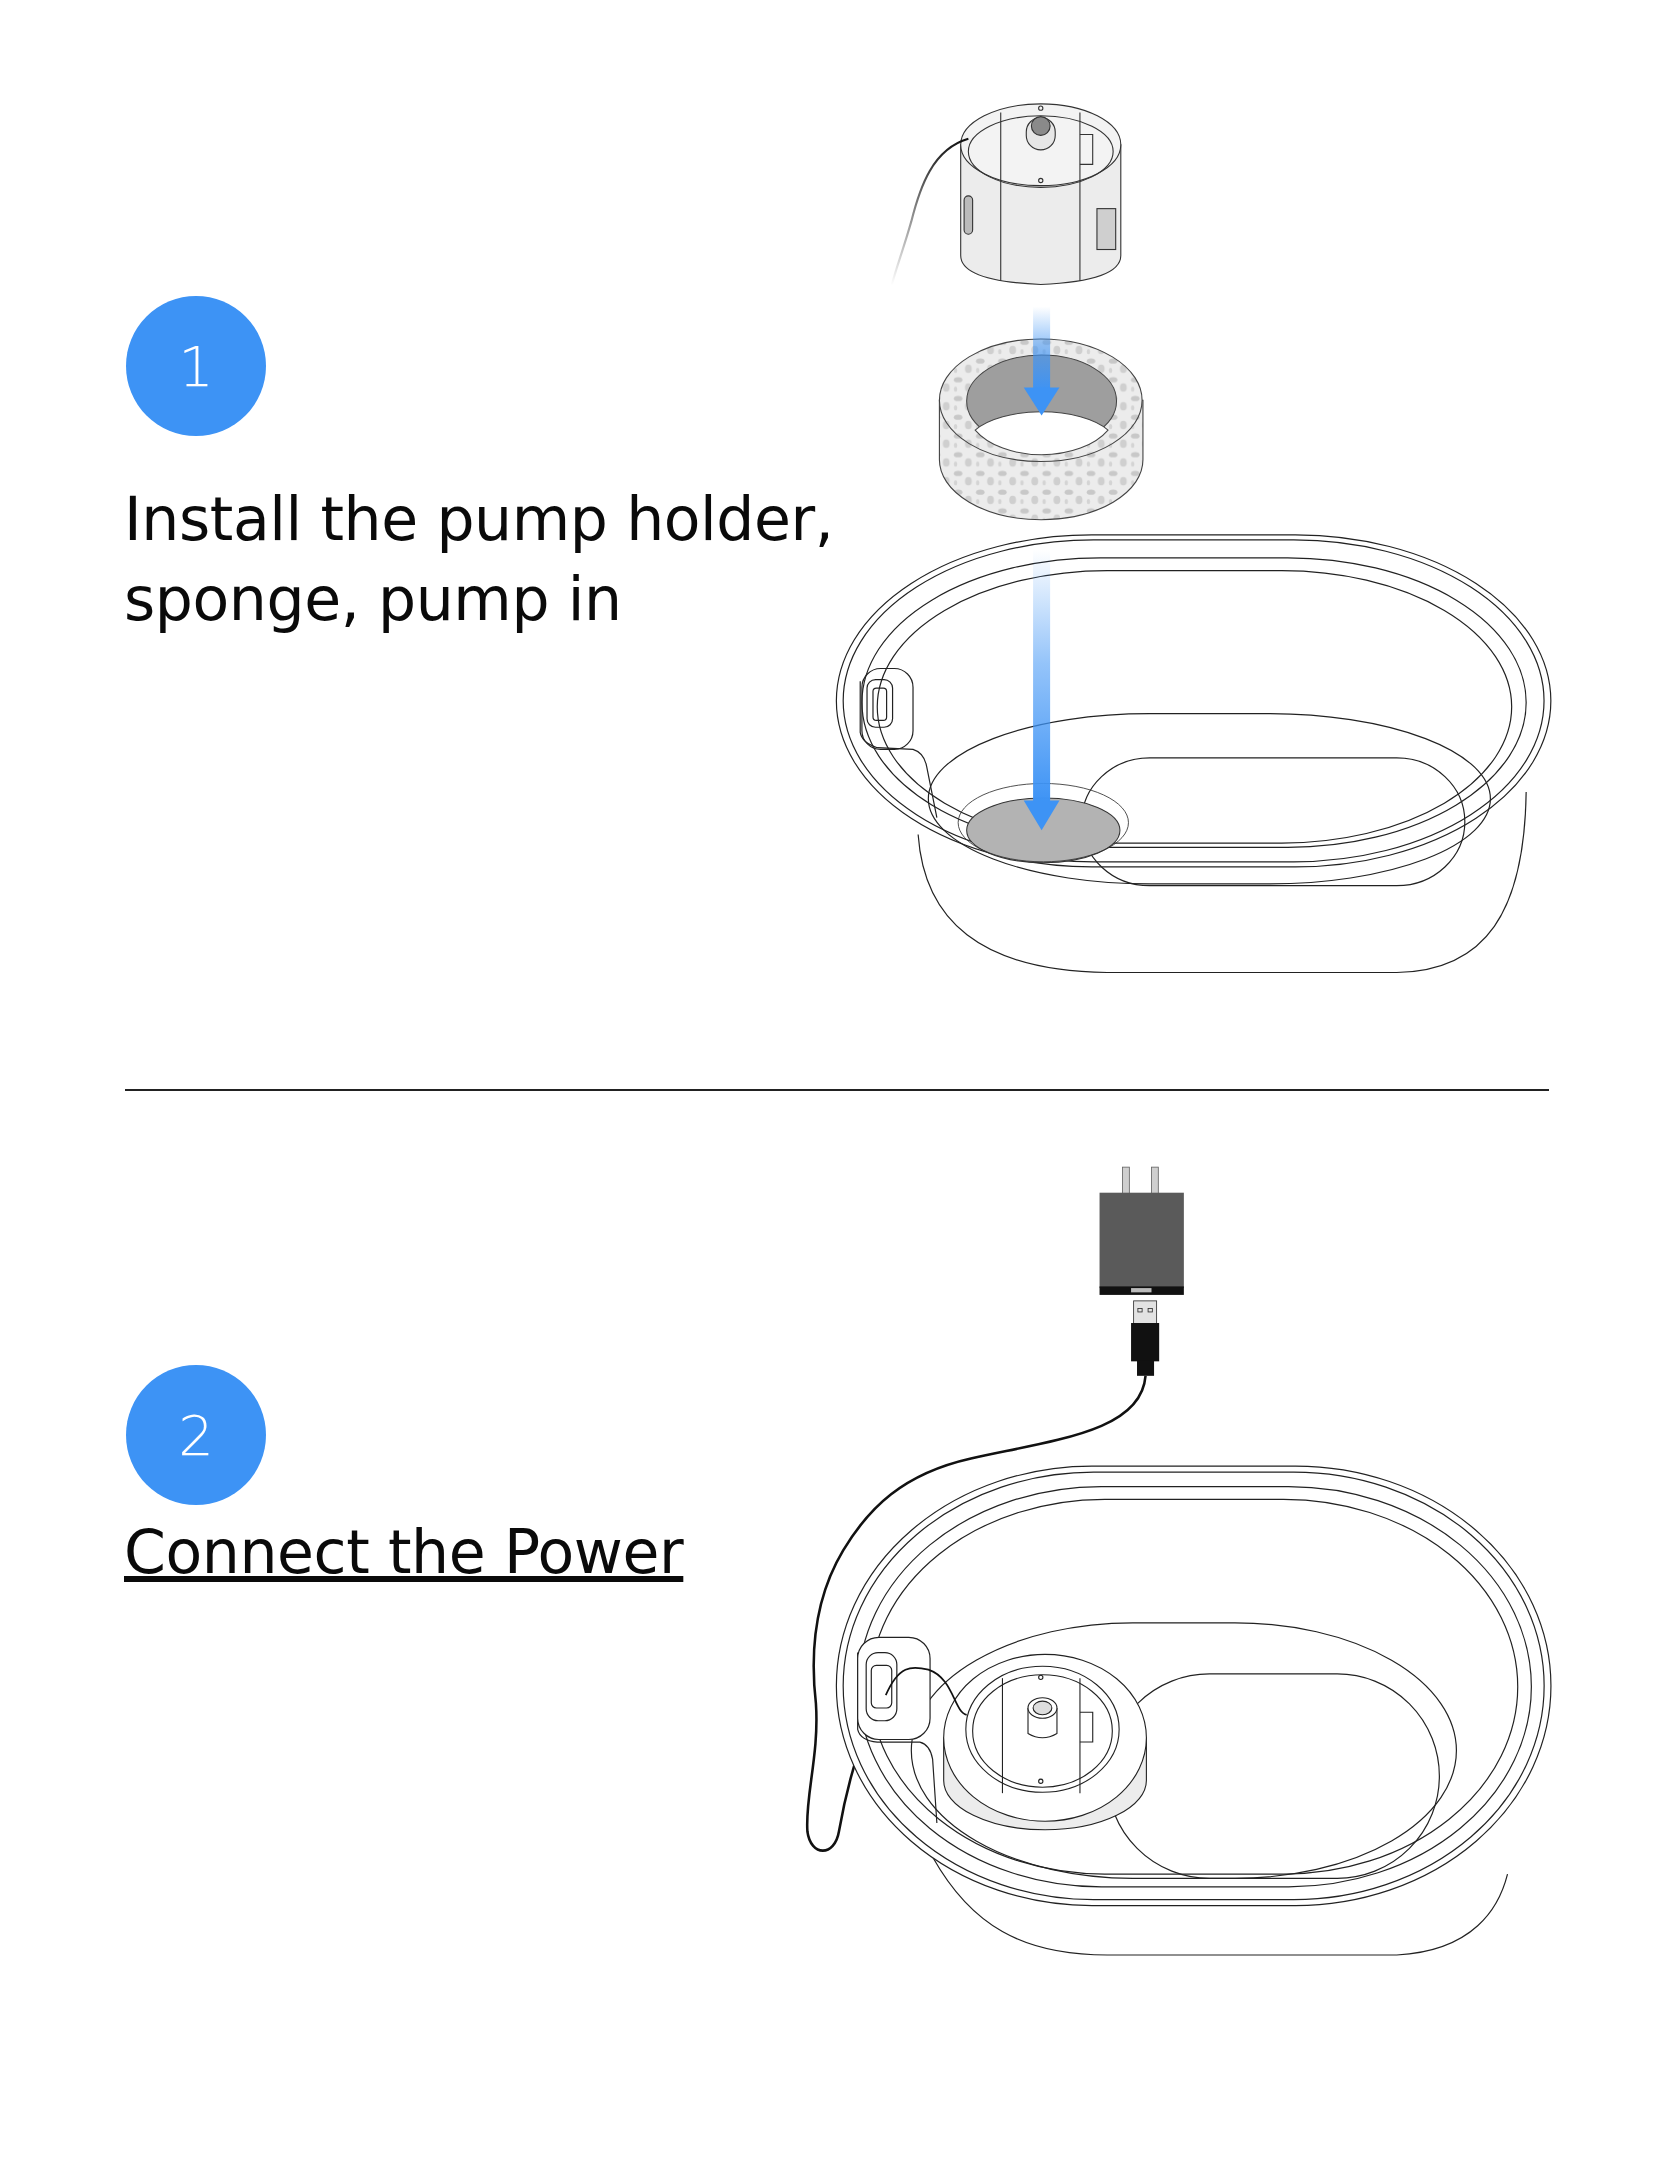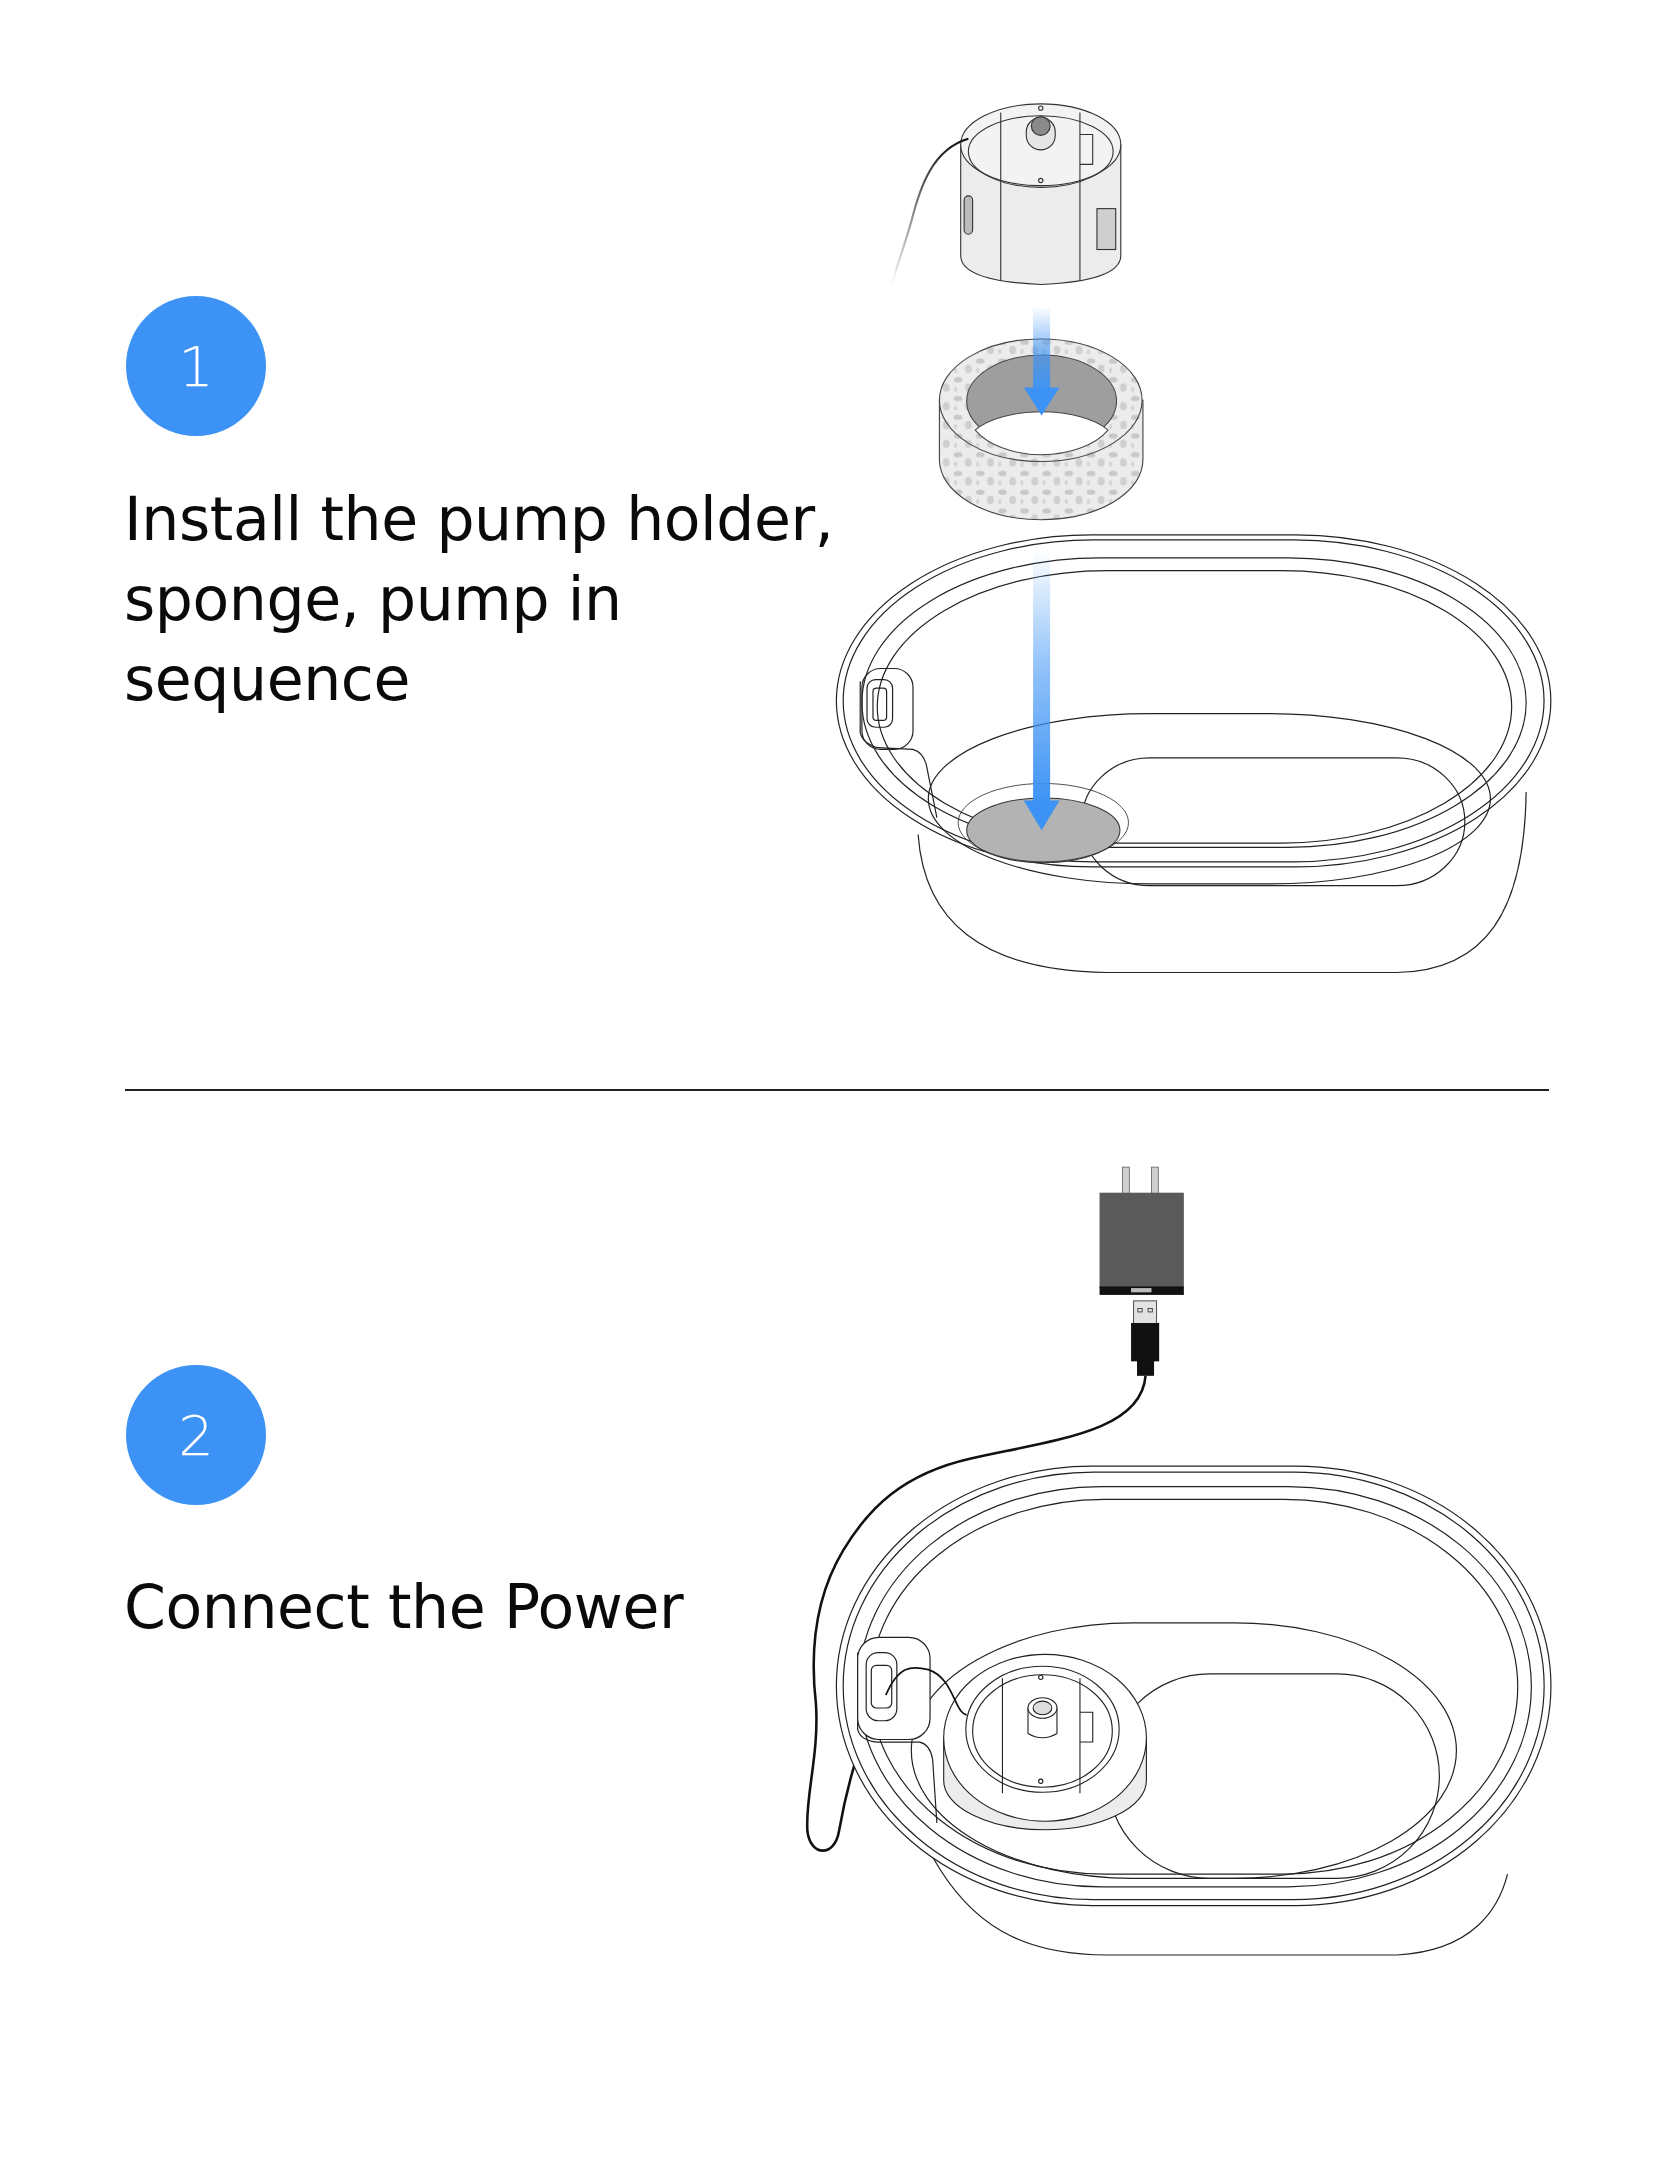--- a/index.html
+++ b/index.html
@@ -17,21 +17,20 @@
 </head>
 <body>
 
 <section>
   <div class="step-badge" style="left:126px; top:296px; background:#3d93f5;">
     <span>1</span>
   </div>
   <div class="step-text" style="top:479px;">
     <span>Install the pump holder,</span>
     <span>sponge, pump in</span>
-    <span>sequence</span>
   </div>
 
   <svg class="illus" width="1677" height="1073" viewBox="0 0 1969 1260">
     <defs>
       <linearGradient id="arrowFade" x1="0" y1="0" x2="0" y2="1">
         <stop offset="0" stop-color="#3d93f5" stop-opacity="0"></stop>
         <stop offset="0.45" stop-color="#3d93f5" stop-opacity="0.55"></stop>
         <stop offset="1" stop-color="#3d93f5" stop-opacity="1"></stop>
       </linearGradient>
       <linearGradient id="cableFade" x1="0" y1="0" x2="0" y2="1">
@@ -93,21 +92,21 @@
     </g>
   </svg>
 </section>
 
 <div class="divider"></div>
 
 <section>
   <div class="step-badge" style="left:126px; top:1365px; background:#3d93f5;">
     <span>2</span>
   </div>
-  <div class="step-text" style="top:1567px;">
+  <div class="step-text" style="top:1512px;text-decoration:underline;">
     <span>Connect the Power</span>
   </div>
 
   <svg class="illus" width="1677" height="2181" viewBox="0 0 1969 2560" style="top:0;">
 
     <g>
       <rect x="1318" y="1370" width="8" height="32" fill="#cfcfcf" stroke="#666"></rect>
       <rect x="1352" y="1370" width="8" height="32" fill="#cfcfcf" stroke="#666"></rect>
       <rect x="1291" y="1400" width="99" height="112" fill="#5a5a5a"></rect>
       <rect x="1291" y="1510" width="99" height="10" fill="#111"></rect>

